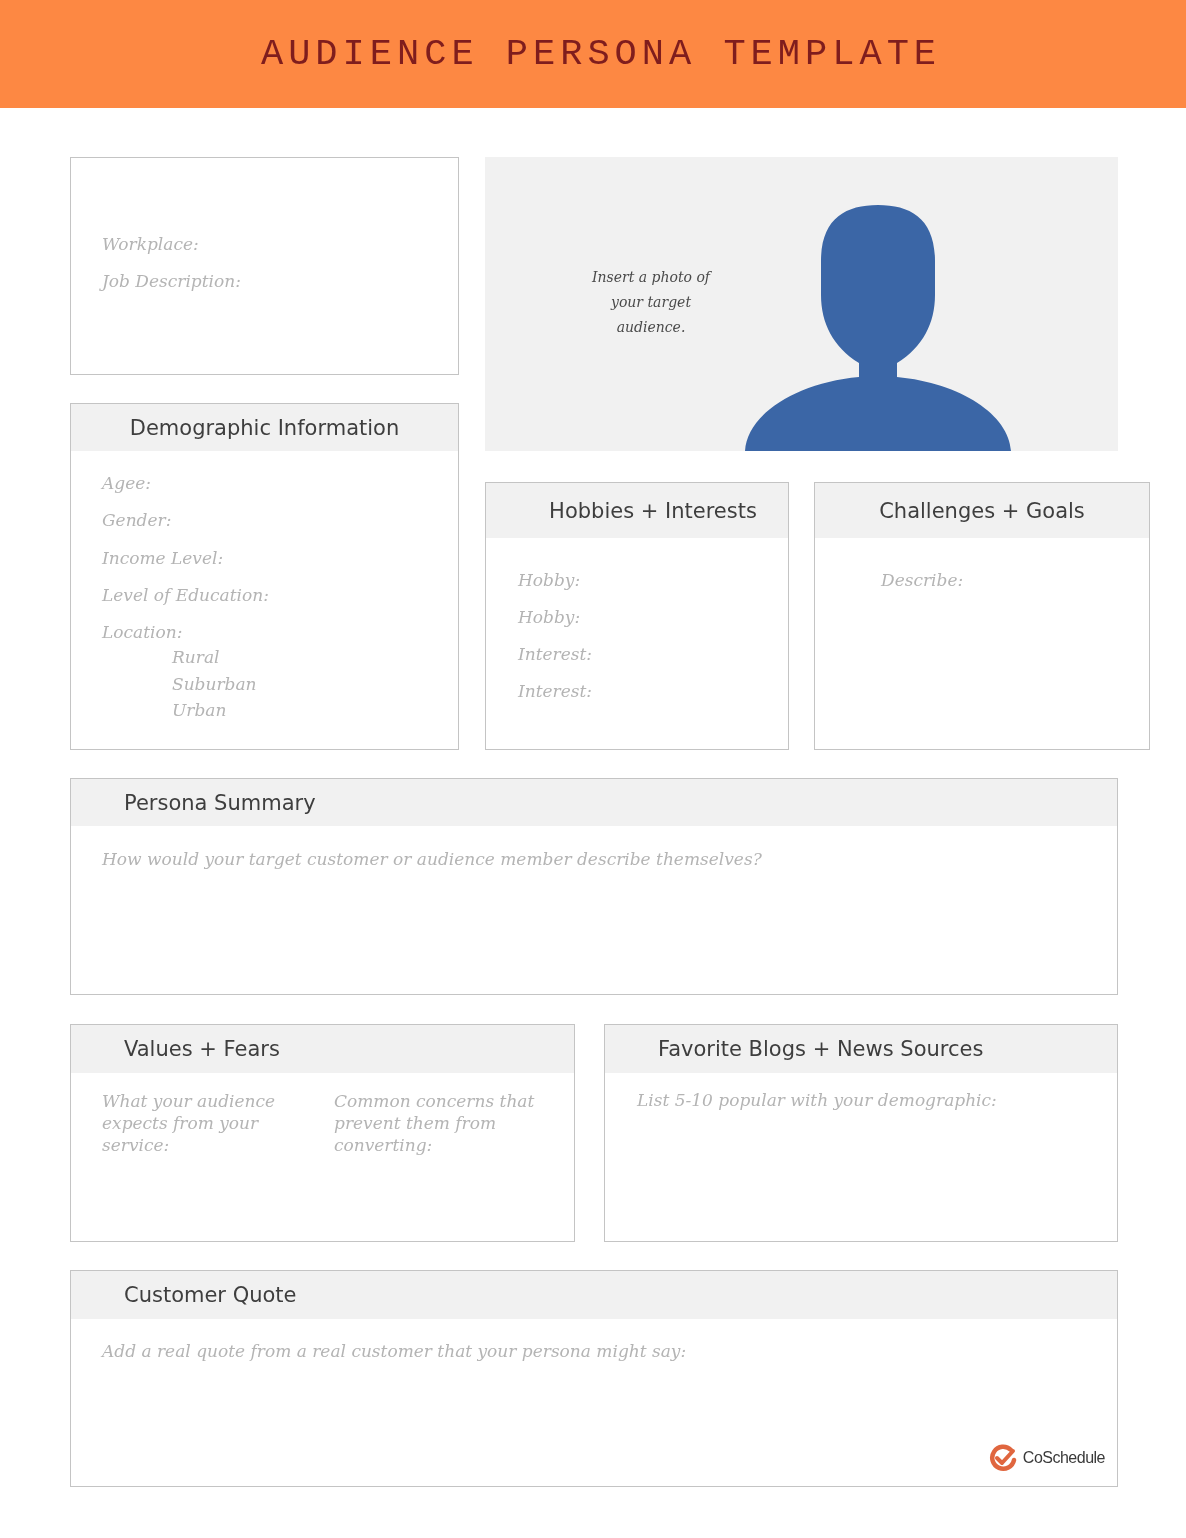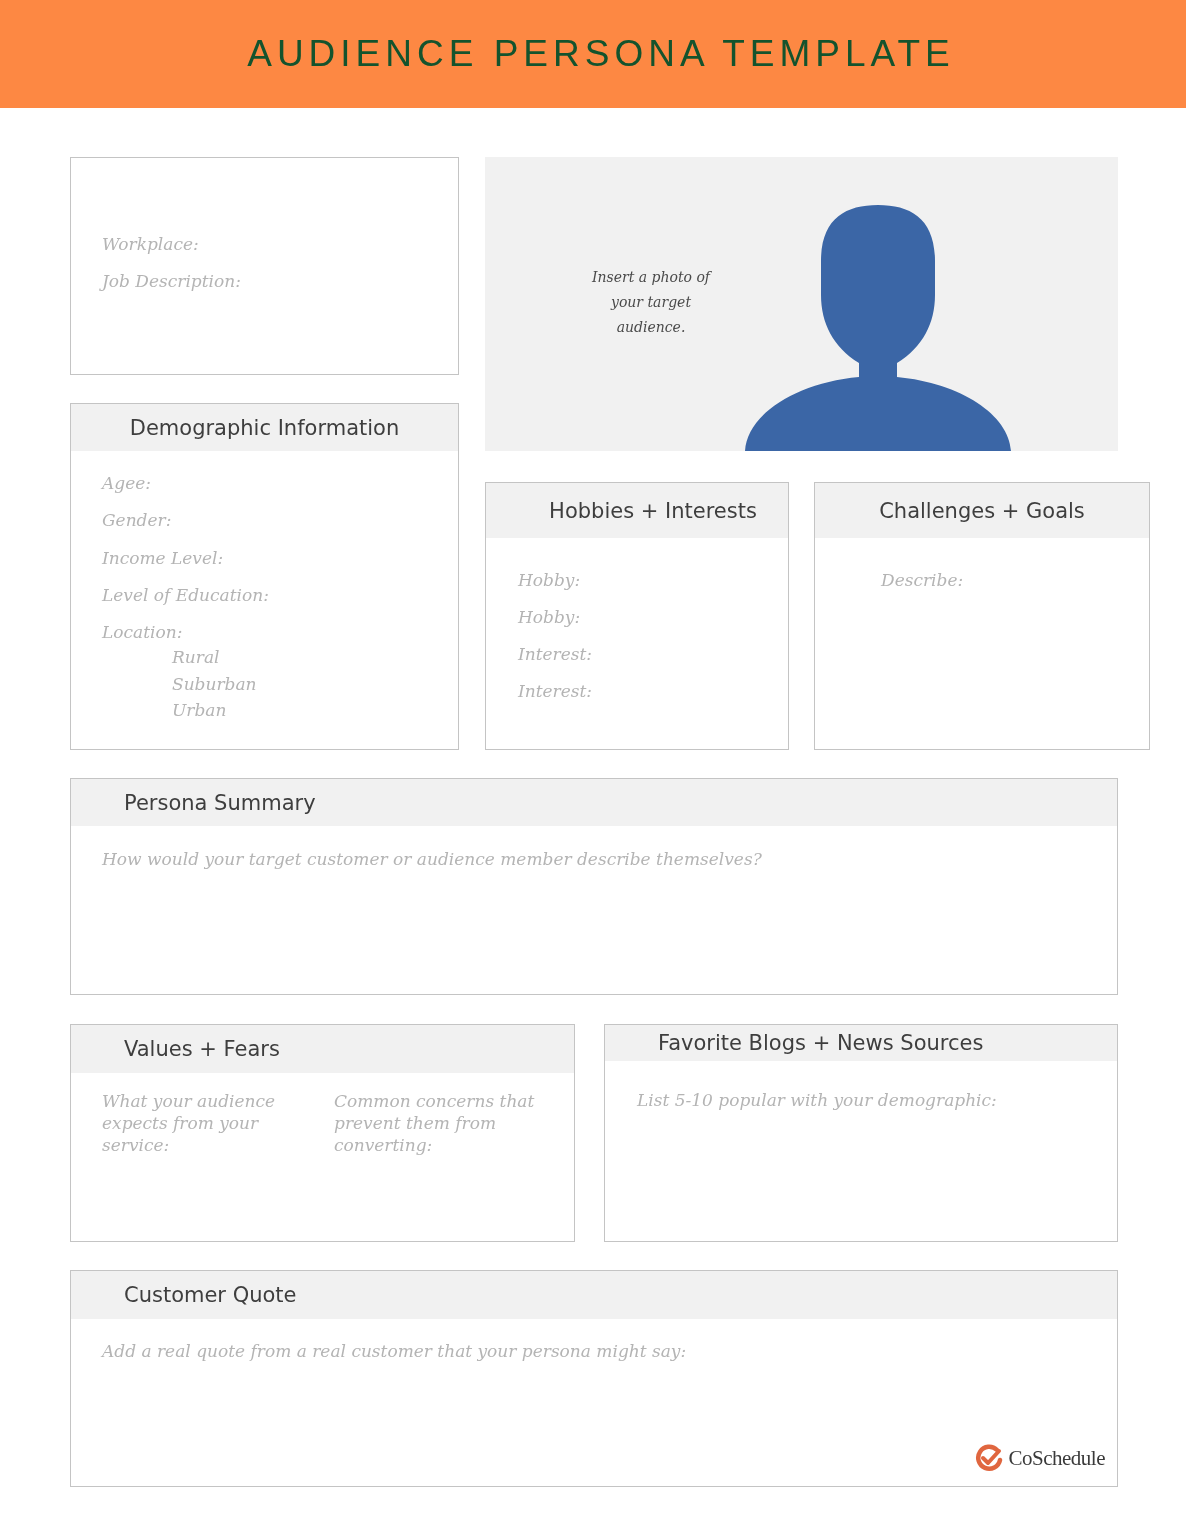--- a/index.html
+++ b/index.html
@@ -5,21 +5,21 @@
   html, body { margin: 0; padding: 0; }
   body {
     width: 1186px; height: 1538px; background: #ffffff; position: relative; overflow: hidden;
     font-family: "Liberation Sans", sans-serif;
   }
   .banner {
     position: absolute; left: 0; top: 0; width: 1186px; height: 108px;
     background: #fd8843; display: flex; align-items: center; justify-content: center;
   }
   .banner-title {
-    color: #14532d; font-family: Liberation Sans, sans-serif; font-size: 37px;
+    color: #7f1d1d; font-family: Liberation Mono, monospace; font-size: 37px;
     letter-spacing: 5px; font-weight: normal; margin-left: 16px;
   }
   .card {
     position: absolute; box-sizing: border-box; border: 1.5px solid #c4c4c4; background: #fff;
   }
   .card-head {
     background: #f1f1f1; display: flex; align-items: center;
     color: #3e3e3e; font-family: "DejaVu Sans", sans-serif; font-size: 21px;
   }
   .card-head.center { justify-content: center; }
@@ -32,21 +32,21 @@
     position: absolute; left: 485px; top: 157px; width: 633px; height: 294px; background: #f1f1f1; overflow: hidden;
   }
   .photo-text {
     position: absolute; left: 70px; top: 108px; width: 192px; text-align: center;
     font-family: "DejaVu Serif", serif; font-style: italic; color: #4a4a4a; font-size: 14px; line-height: 25px;
   }
   .silhouette { position: absolute; left: 260px; top: 48px; }
   .logo {
     position: absolute; right: 12px; bottom: 14px; display: flex; align-items: center; gap: 6px;
   }
-  .logo-text { font-family: Liberation Serif, serif; font-size: 21px; color: #3a3a3a; letter-spacing: -0.5px; }
+  .logo-text { font-family: Liberation Sans, sans-serif; font-size: 16px; color: #3a3a3a; letter-spacing: -0.5px; }
 </style>
 </head>
 <body>
 
 <div class="banner">
   <div class="banner-title">AUDIENCE PERSONA TEMPLATE</div>
 </div>
 
 <div class="card" style="left:70px;top:157px;width:389px;height:218px;">
   <div class="hint" style="left:31px;top:76px;">Workplace:</div>
@@ -102,21 +102,21 @@
     <div>converting:</div>
   </div>
   <div class="hint" style="left:31px;top:65px;line-height:22px;">
     <div>What your audience</div>
     <div>expects from your</div>
     <div>service:</div>
   </div>
 </div>
 
 <div class="card" style="left:604px;top:1024px;width:514px;height:218px;">
-  <div class="card-head left" style="height:36px;">Favorite Blogs + News Sources</div>
+  <div class="card-head left" style="height:48px;">Favorite Blogs + News Sources</div>
   <div class="hint" style="left:32px;top:65px;">List 5-10 popular with your demographic:</div>
 </div>
 
 <div class="card" style="left:70px;top:1270px;width:1048px;height:217px;">
   <div class="card-head left" style="height:48px;">Customer Quote</div>
   <div class="hint" style="left:31px;top:70px;">Add a real quote from a real customer that your persona might say:</div>
   <div class="logo">
     <svg width="28" height="28" viewBox="0 0 28 28">
       <path d="M22 6 A11 11 0 1 0 25 16" fill="none" stroke="#e0663f" stroke-width="4.5" stroke-linecap="round"></path>
       <path d="M8 14 L13 19 L24 7" fill="none" stroke="#e0663f" stroke-width="4" stroke-linecap="round" stroke-linejoin="round"></path>

